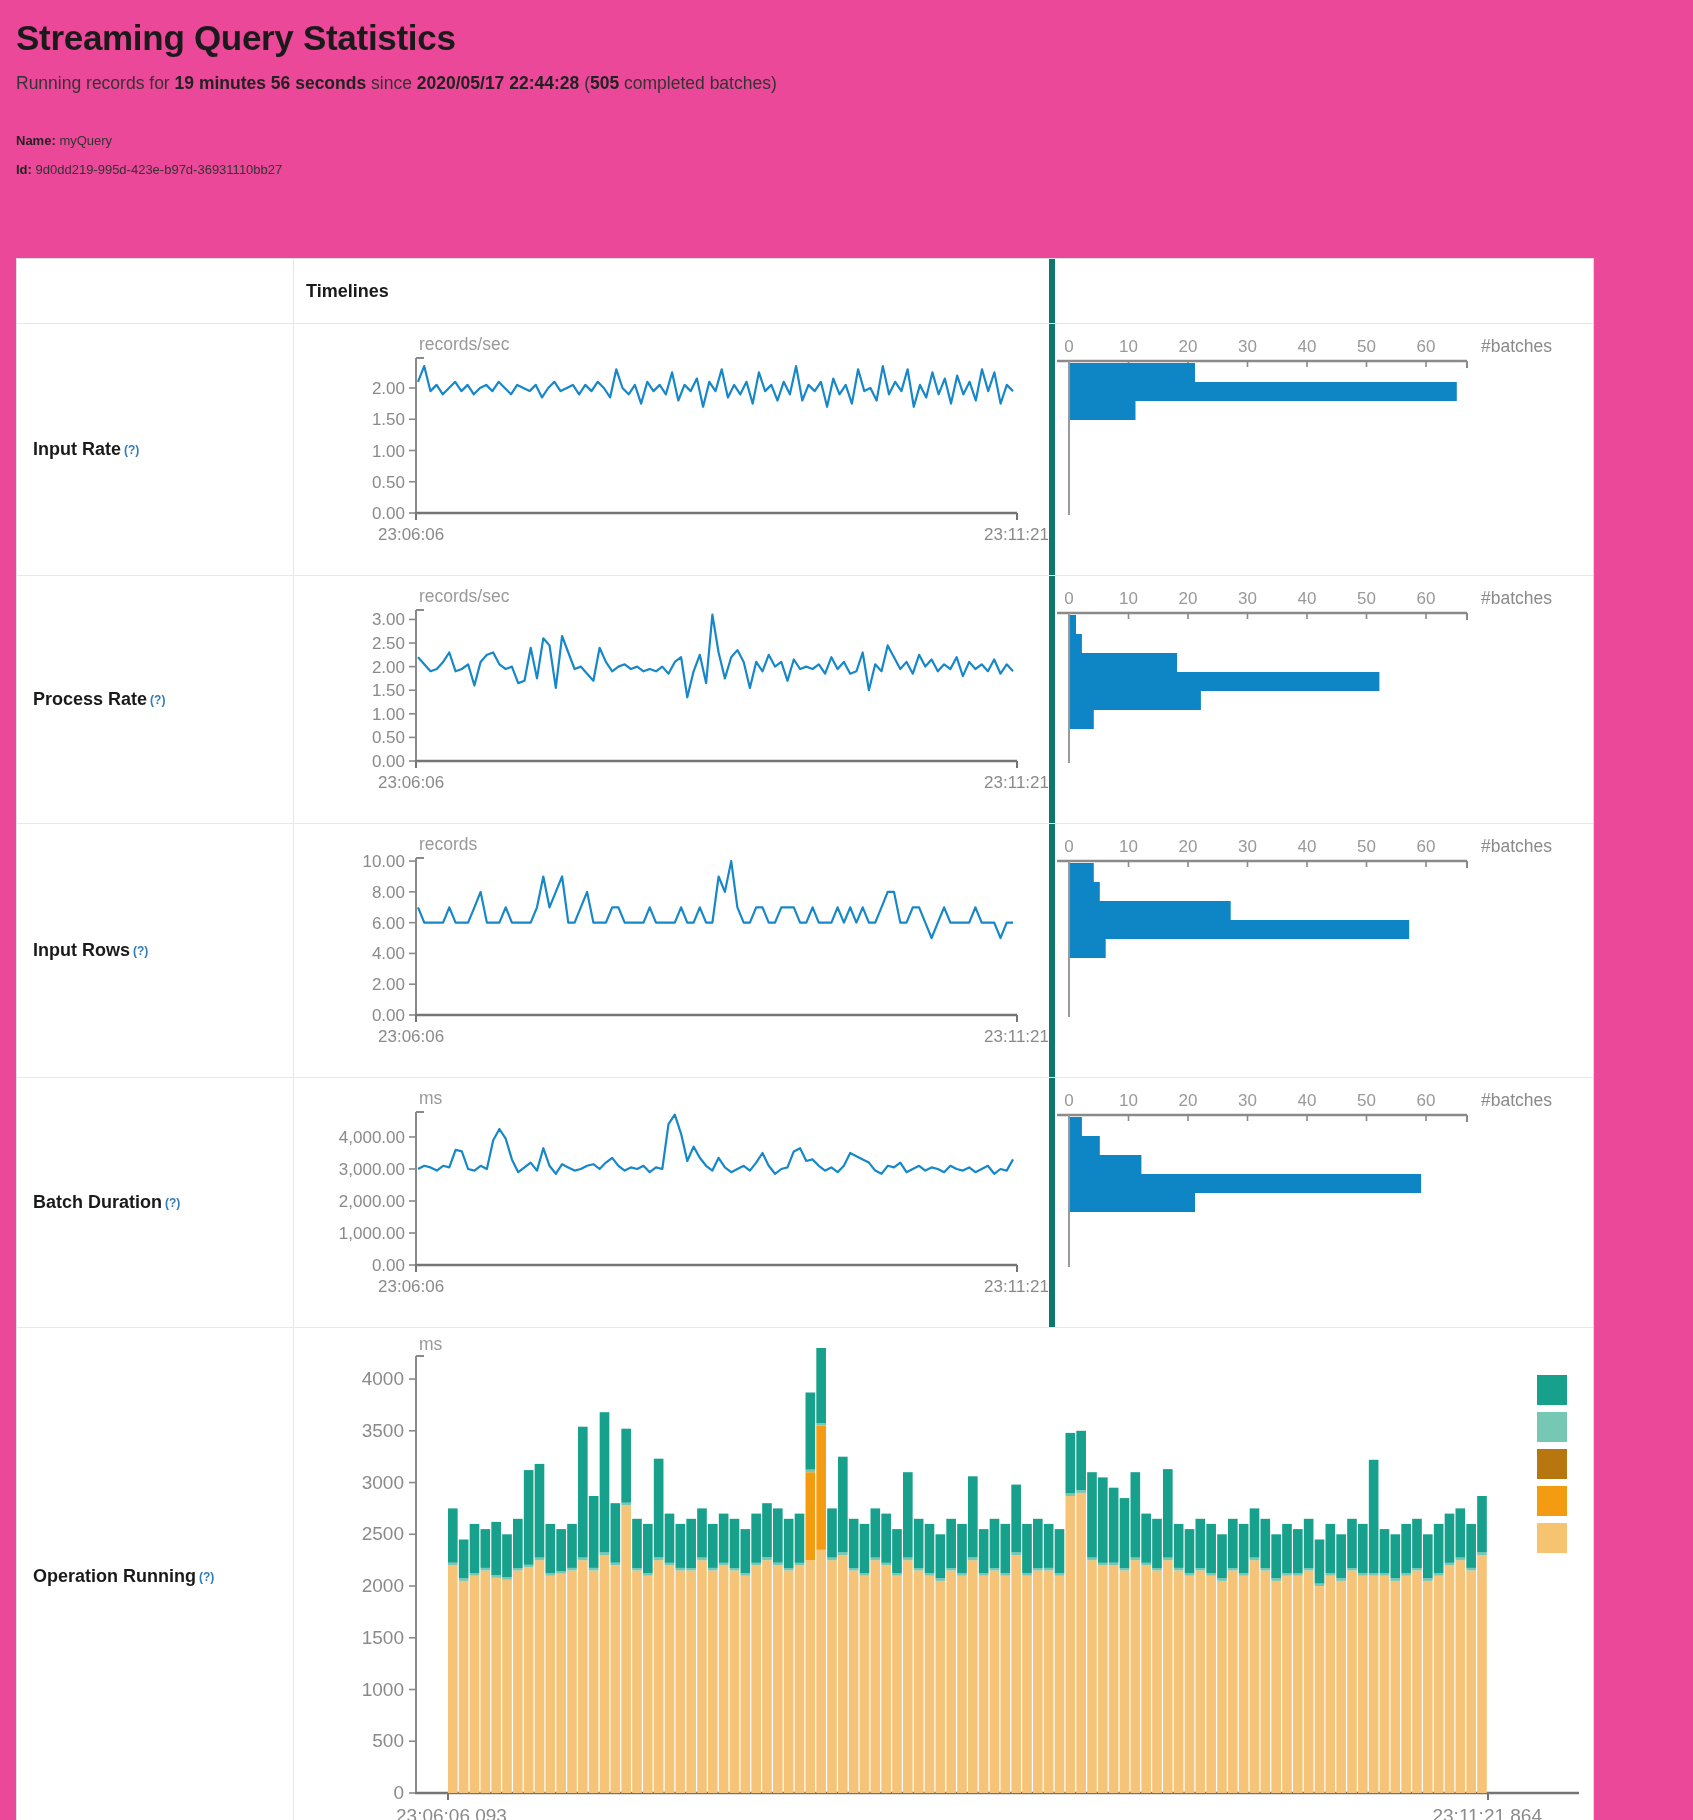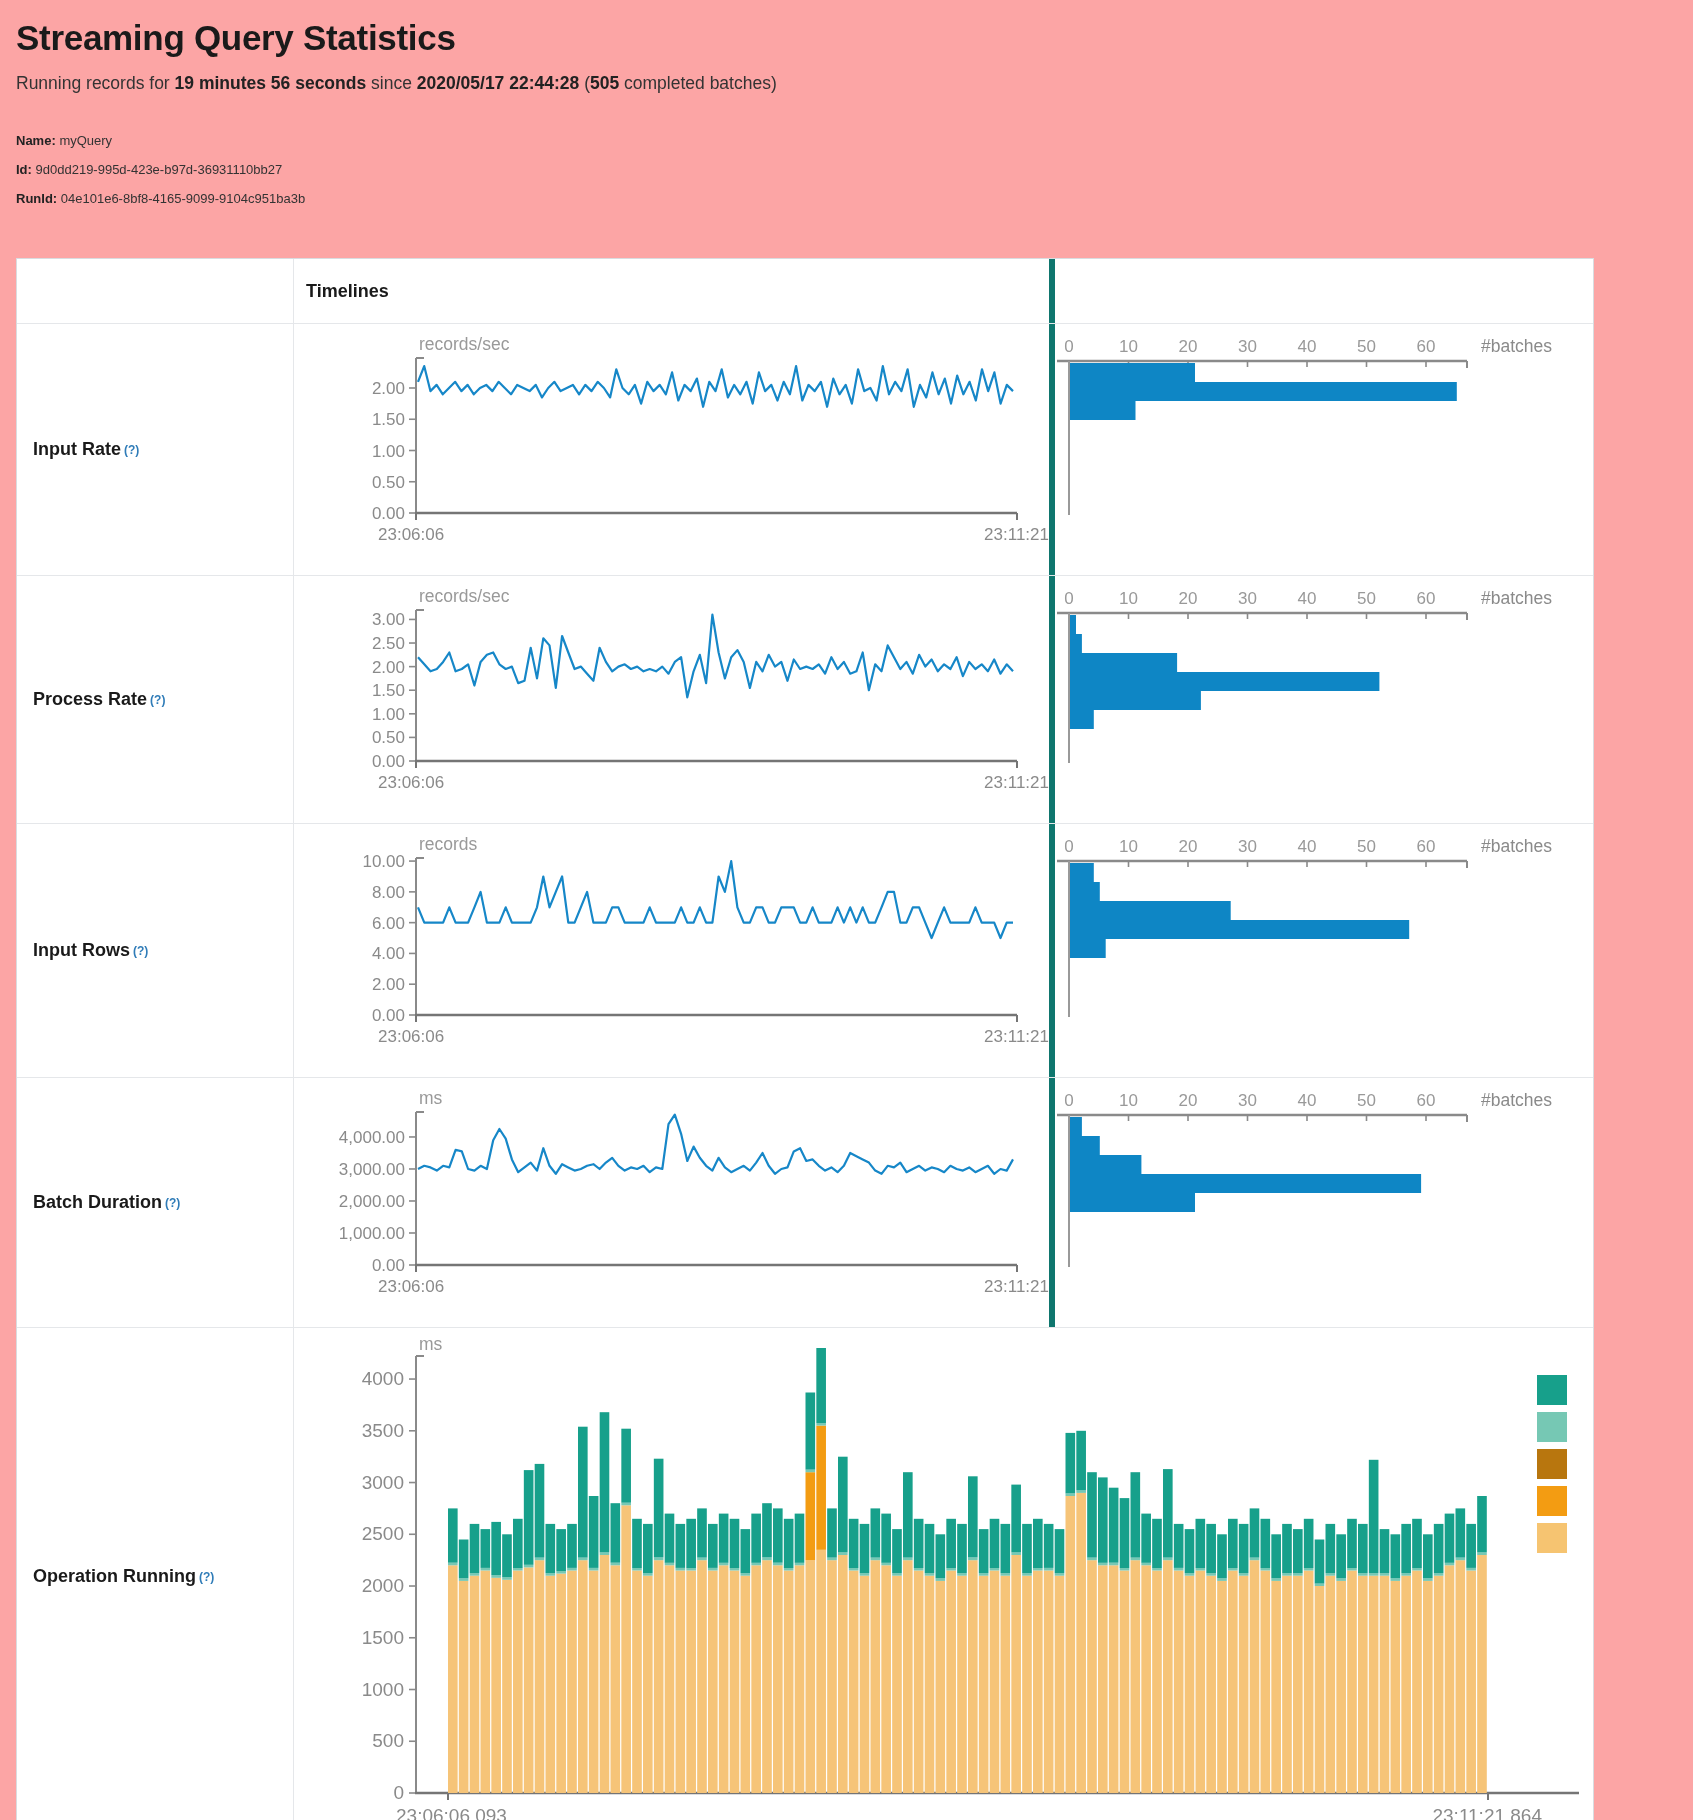--- a/index.html
+++ b/index.html
@@ -1,16 +1,16 @@
 <!DOCTYPE html>
 <html><head>
 <meta charset="utf-8">
 <style>
   html,body{margin:0;padding:0;background:#fff;}
-  .page{position:relative;width:1693px;height:1820px;background:#fca5a5;overflow:hidden;
+  .page{position:relative;width:1693px;height:1820px;background:#ec4899;overflow:hidden;
         font-family:"Liberation Sans",sans-serif;color:#333;}
   h1{margin:18px 0 0 16px;font-size:35px;font-weight:700;color:#1a1a1a;letter-spacing:-0.3px;}
   .sub{margin:15px 0 0 16px;font-size:17.5px;color:#333;}
   .sub b{color:#222;}
   .meta{margin:32px 0 0 16px;font-size:13px;color:#333;line-height:29px;}
   .meta b{color:#222;}
   .stats{position:absolute;left:16px;top:258px;width:1576px;border:1px solid #d9dce0;background:#fff;}
   .trow{display:flex;}
   .trow + .trow{border-top:1px solid #e5e7ea;}
   .c{box-sizing:border-box;}
@@ -31,21 +31,20 @@
 <body>
 
 <div class="page">
   <h1>Streaming Query Statistics</h1>
 
   <p class="sub"><span>Running records for </span><b>19 minutes 56 seconds</b><span> since </span><b>2020/05/17 22:44:28</b><span> (</span><b>505</b><span> completed batches)</span></p>
 
   <div class="meta">
     <div><b>Name:</b> <span>myQuery</span></div>
     <div><b>Id:</b> <span>9d0dd219-995d-423e-b97d-36931110bb27</span></div>
-    <div><b>RunId:</b> <span>04e101e6-8bf8-4165-9099-9104c951ba3b</span></div>
   </div>
 
   <div class="stats">
     <div class="trow thead">
       <div class="c c1"></div>
       <div class="c c2 hc">Timelines</div>
     </div>
 
     <div class="trow" style="height:251px">
       <div class="c c1">

